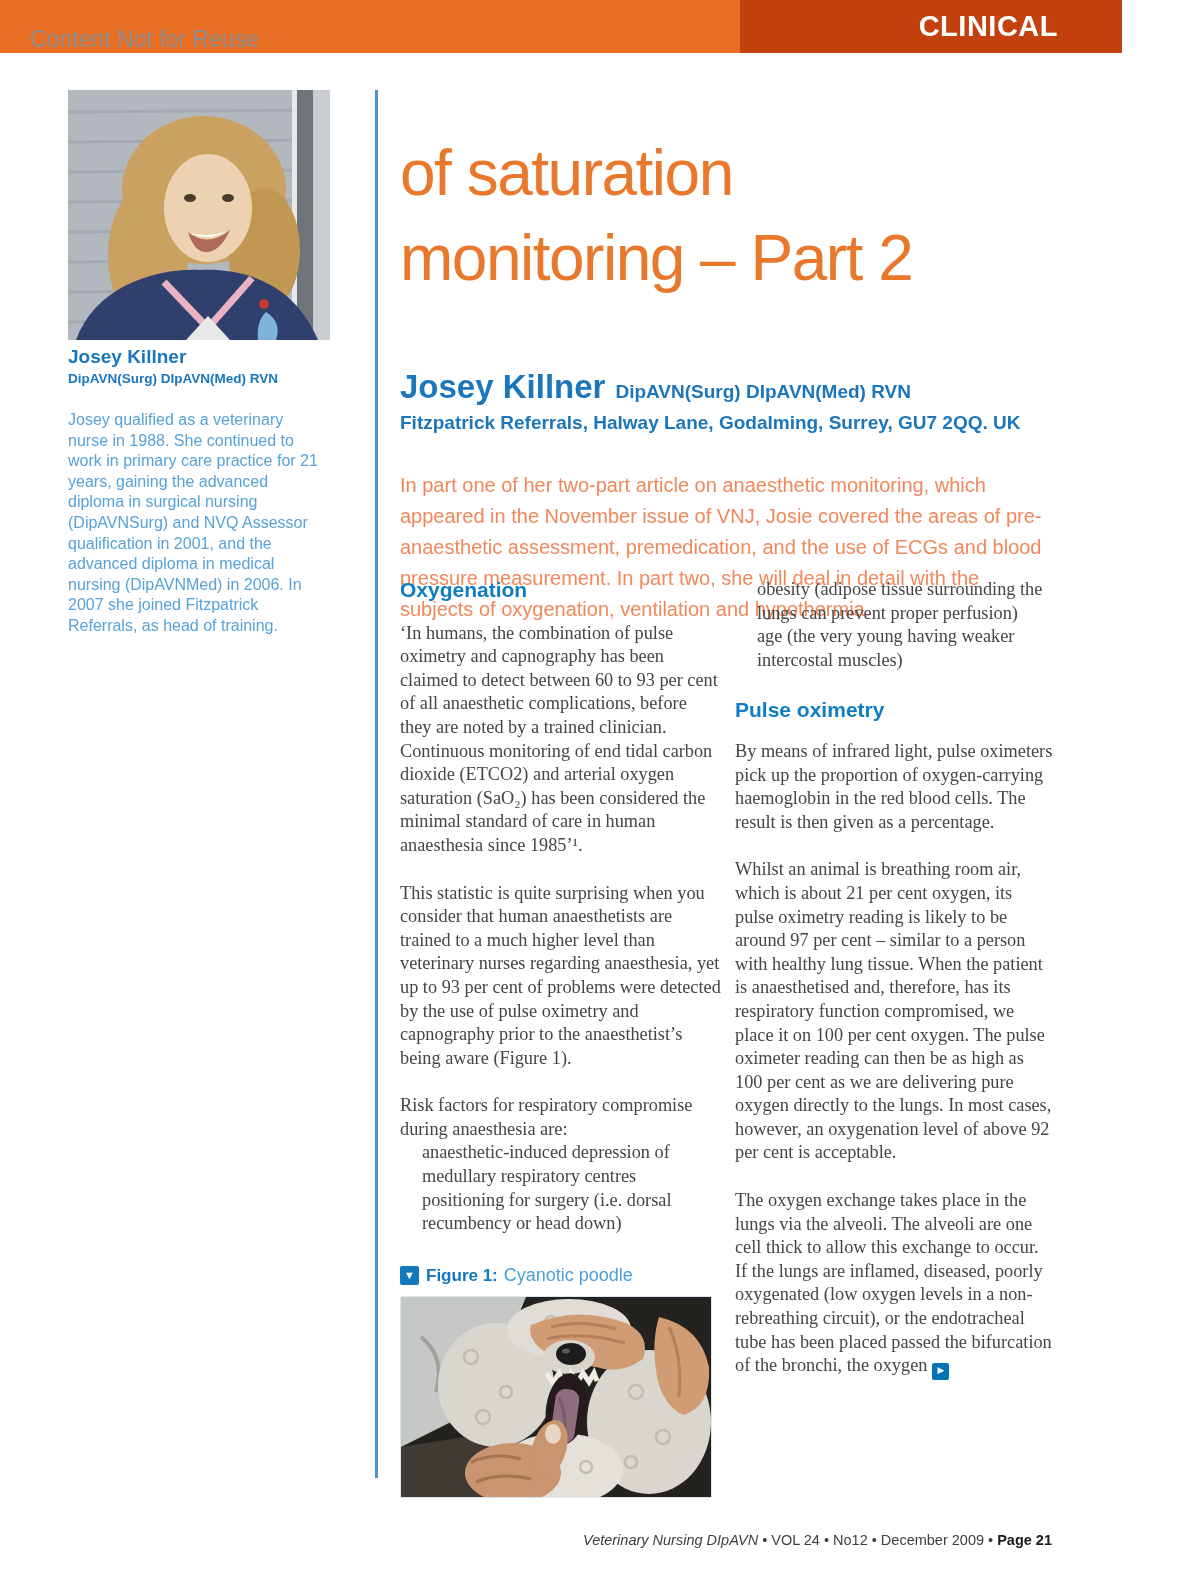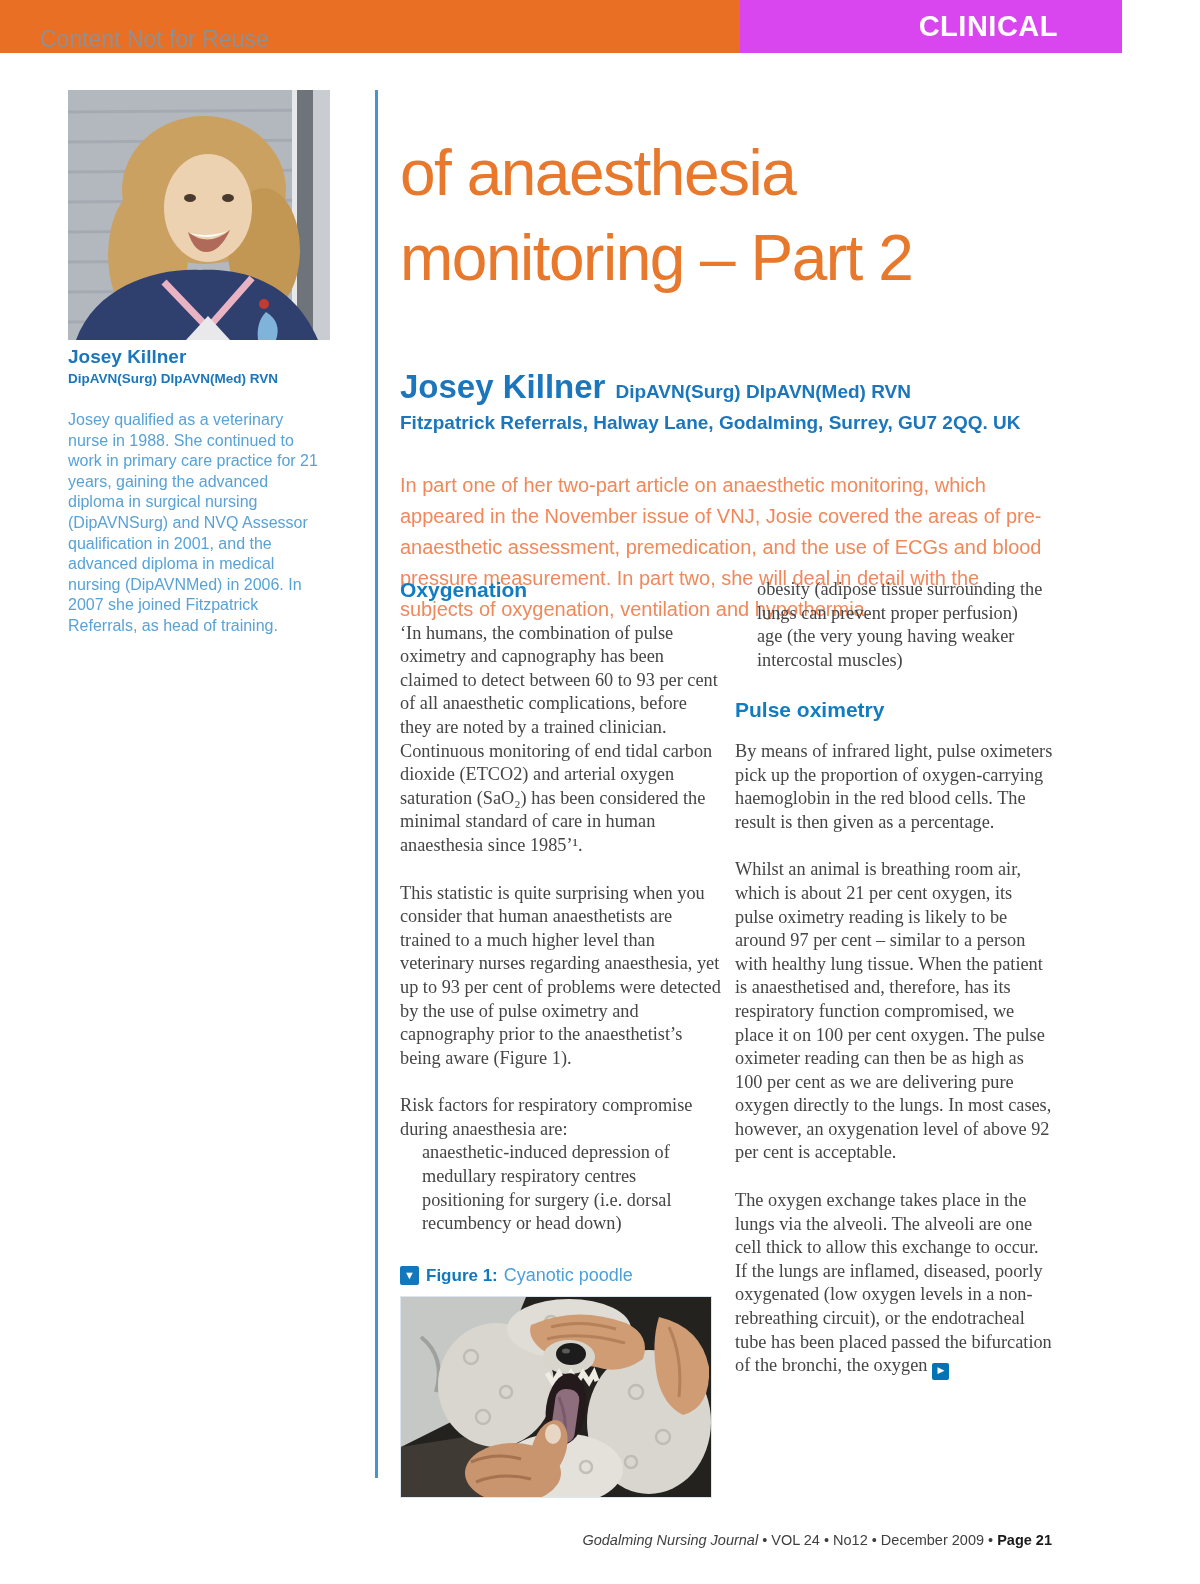--- a/index.html
+++ b/index.html
@@ -1,24 +1,24 @@
 <!DOCTYPE html>
 <html><head>
 <meta charset="utf-8">
 <style>
   html,body{margin:0;padding:0;background:#ffffff;}
   #page{position:relative;width:1200px;height:1584px;background:#ffffff;overflow:hidden;
         font-family:"Liberation Sans",sans-serif;}
 
   
   .bar-orange{position:absolute;left:0;top:0;width:740px;height:53px;background:#E96F24;}
-  .bar-blue{position:absolute;left:740px;top:0;width:382px;height:53px;background:#d946ef;
+  .bar-blue{position:absolute;left:740px;top:0;width:382px;height:53px;background:#c2410c;
             display:flex;align-items:center;justify-content:flex-end;padding-right:64px;box-sizing:border-box;}
   .bar-blue span{color:#ffffff;font-weight:bold;font-size:29px;letter-spacing:.5px;}
-  .watermark{position:absolute;left:40px;top:26px;font-size:23px;font-weight:500;color:#8d9094;}
+  .watermark{position:absolute;left:30px;top:26px;font-size:23px;font-weight:500;color:#8d9094;}
 
   
   .headshot{position:absolute;left:68px;top:90px;width:262px;height:250px;overflow:hidden;}
   .sidebar{position:absolute;left:68px;top:346px;width:256px;}
   .s-name{color:#1B76BC;font-weight:bold;font-size:19px;}
   .s-creds{color:#1B76BC;font-weight:bold;font-size:13.5px;margin-top:3px;}
   .s-bio{color:#58A2D7;font-size:16px;line-height:20.6px;margin:24px 0 0 0;}
 
   .vrule{position:absolute;left:375px;top:90px;width:3px;height:1388px;background:#4695CB;}
 
@@ -108,21 +108,21 @@
 
   <aside class="sidebar">
     <div class="s-name">Josey Killner</div>
     <div class="s-creds">DipAVN(Surg) DIpAVN(Med) RVN</div>
     <p class="s-bio">Josey qualified as a veterinary nurse in 1988. She continued to work in primary care practice for 21 years, gaining the advanced diploma in surgical nursing (DipAVNSurg) and NVQ Assessor qualification in 2001, and the advanced diploma in medical nursing (DipAVNMed) in 2006. In 2007 she joined Fitzpatrick Referrals, as head of training.</p>
   </aside>
 
   <div class="vrule"></div>
 
   <h1 class="title">
-    <div>of anaesthesia</div>
+    <div>of saturation</div>
     <div>monitoring – Part 2</div>
   </h1>
 
   <div class="byline">
     <span class="b-name">Josey Killner</span><span class="b-creds">DipAVN(Surg) DIpAVN(Med) RVN</span>
   </div>
   <div class="affil">Fitzpatrick Referrals, Halway Lane, Godalming, Surrey, GU7 2QQ. UK</div>
 
   <p class="intro">In part one of her two-part article on anaesthetic monitoring, which appeared in the November issue of VNJ, Josie covered the areas of pre-anaesthetic assessment, premedication, and the use of ECGs and blood pressure measurement. In part two, she will deal in detail with the subjects of oxygenation, ventilation and hypothermia.</p>
 
@@ -185,18 +185,18 @@
   <div class="col col-right">
     <p class="indent">obesity (adipose tissue surrounding the lungs can prevent proper perfusion)</p>
     <p class="indent">age (the very young having weaker intercostal muscles)</p>
     <h2>Pulse oximetry</h2>
     <p>By means of infrared light, pulse oximeters pick up the proportion of oxygen-carrying haemoglobin in the red blood cells. The result is then given as a percentage.</p>
     <p>Whilst an animal is breathing room air, which is about 21 per cent oxygen, its pulse oximetry reading is likely to be around 97 per cent – similar to a person with healthy lung tissue. When the patient is anaesthetised and, therefore, has its respiratory function compromised, we place it on 100 per cent oxygen. The pulse oximeter reading can then be as high as 100 per cent as we are delivering pure oxygen directly to the lungs. In most cases, however, an oxygenation level of above 92 per cent is acceptable.</p>
     <p><span>The oxygen exchange takes place in the lungs via the alveoli. The alveoli are one cell thick to allow this exchange to occur. If the lungs are inflamed, diseased, poorly oxygenated (low oxygen levels in a non-rebreathing circuit), or the endotracheal tube has been placed passed the bifurcation of the bronchi, the oxygen</span><span class="cont-icon">▶</span></p>
   </div>
 
   <div class="footer">
-    <span class="f-journal">Godalming Nursing Journal</span>
+    <span class="f-journal">Veterinary Nursing DIpAVN</span>
     <span class="f-meta">• VOL 24 • No12 • December 2009 •</span>
     <span class="f-page">Page 21</span>
   </div>
 
 </div>
 
 </body></html>

